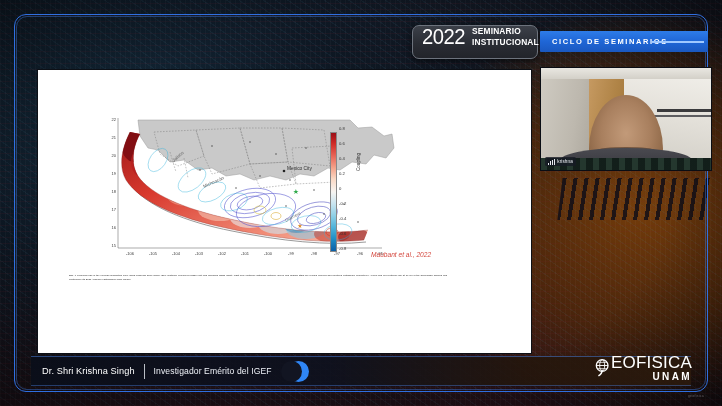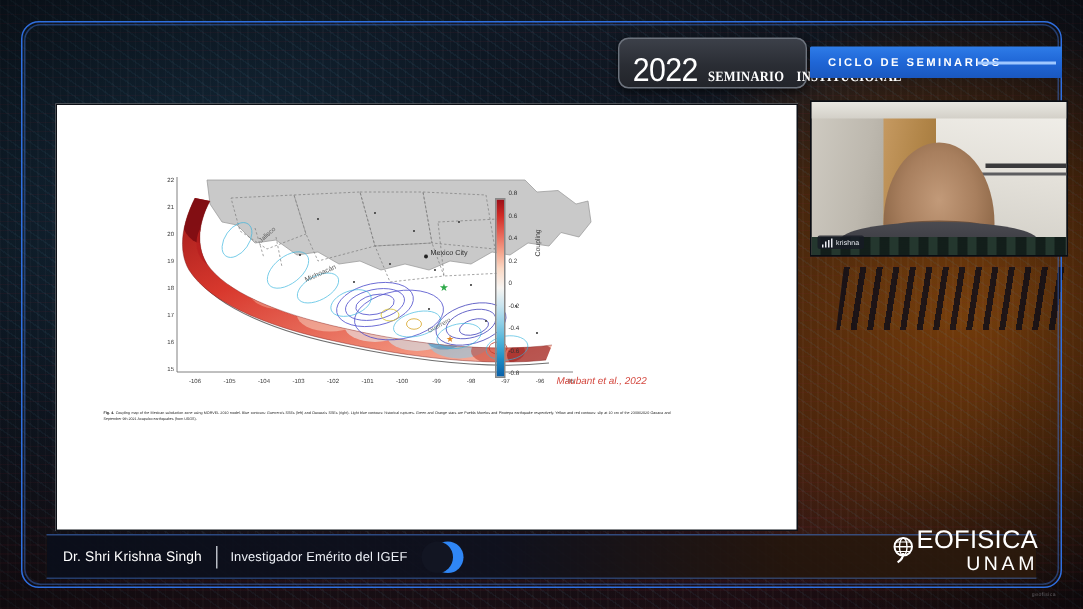--- a/index.html
+++ b/index.html
@@ -80,34 +80,34 @@
   }
 
   
   .badge-2022 {
     position: absolute;
     left: 412px; top: 25px;
     width: 126px; height: 34px;
     background: linear-gradient(180deg,#3c4049 0%, #2a2d34 55%, #22242a 100%);
     border: 1.5px solid #6d737d;
     border-radius: 7px;
-    display: flex; align-items: flex-end;
+    display: flex; align-items: flex-start;
     padding: 0 7px;
     gap: 5px;
     box-shadow: 0 2px 6px rgba(0,0,0,.6);
   }
   .badge-year {
     font-size: 22px; font-weight: 400;
     color: #ffffff;
     letter-spacing: -0.5px;
     font-family: "Liberation Sans Narrow","Liberation Sans", sans-serif;
     transform: scaleX(.92);
     line-height: 1;
   }
-  .badge-lines { display:flex; flex-direction:row; gap:1px;font-family:Liberation Serif, serif; }
+  .badge-lines { display:flex; flex-direction:column; gap:1px; }
   .badge-l1, .badge-l2 {
     font-size: 9.5px; font-weight: 700; color:#fff;
     letter-spacing: .2px; line-height: 1.02;
     transform: scaleX(.88); transform-origin: left center;
     white-space: nowrap;
   }
 
   
   .ciclo-wrap {
     position: absolute;
@@ -241,21 +241,21 @@
     color:#fff;
     text-align:right;
   }
   .logo-glyph { width: 20px; height: 20px; margin-right: -2px; }
   .logo-txt { display:flex; flex-direction:column; line-height:1; }
   .logo-main {
     font-size: 17px; font-weight: 400; letter-spacing: .2px;
     color:#fff;
   }
   .logo-sub {
-    font-size: 13px; font-weight: 400; letter-spacing: 2.4px;
+    font-size: 10px; font-weight: 700; letter-spacing: 2.4px;
     color:#fff; margin-top: 1px; margin-left: 14px;
   }
   .wm {
     position:absolute; right: 18px; bottom: 8px;
     font-size: 3.4px; color: rgba(200,200,210,.42);
     letter-spacing:.3px;
   }
 
   
   .webcam {

